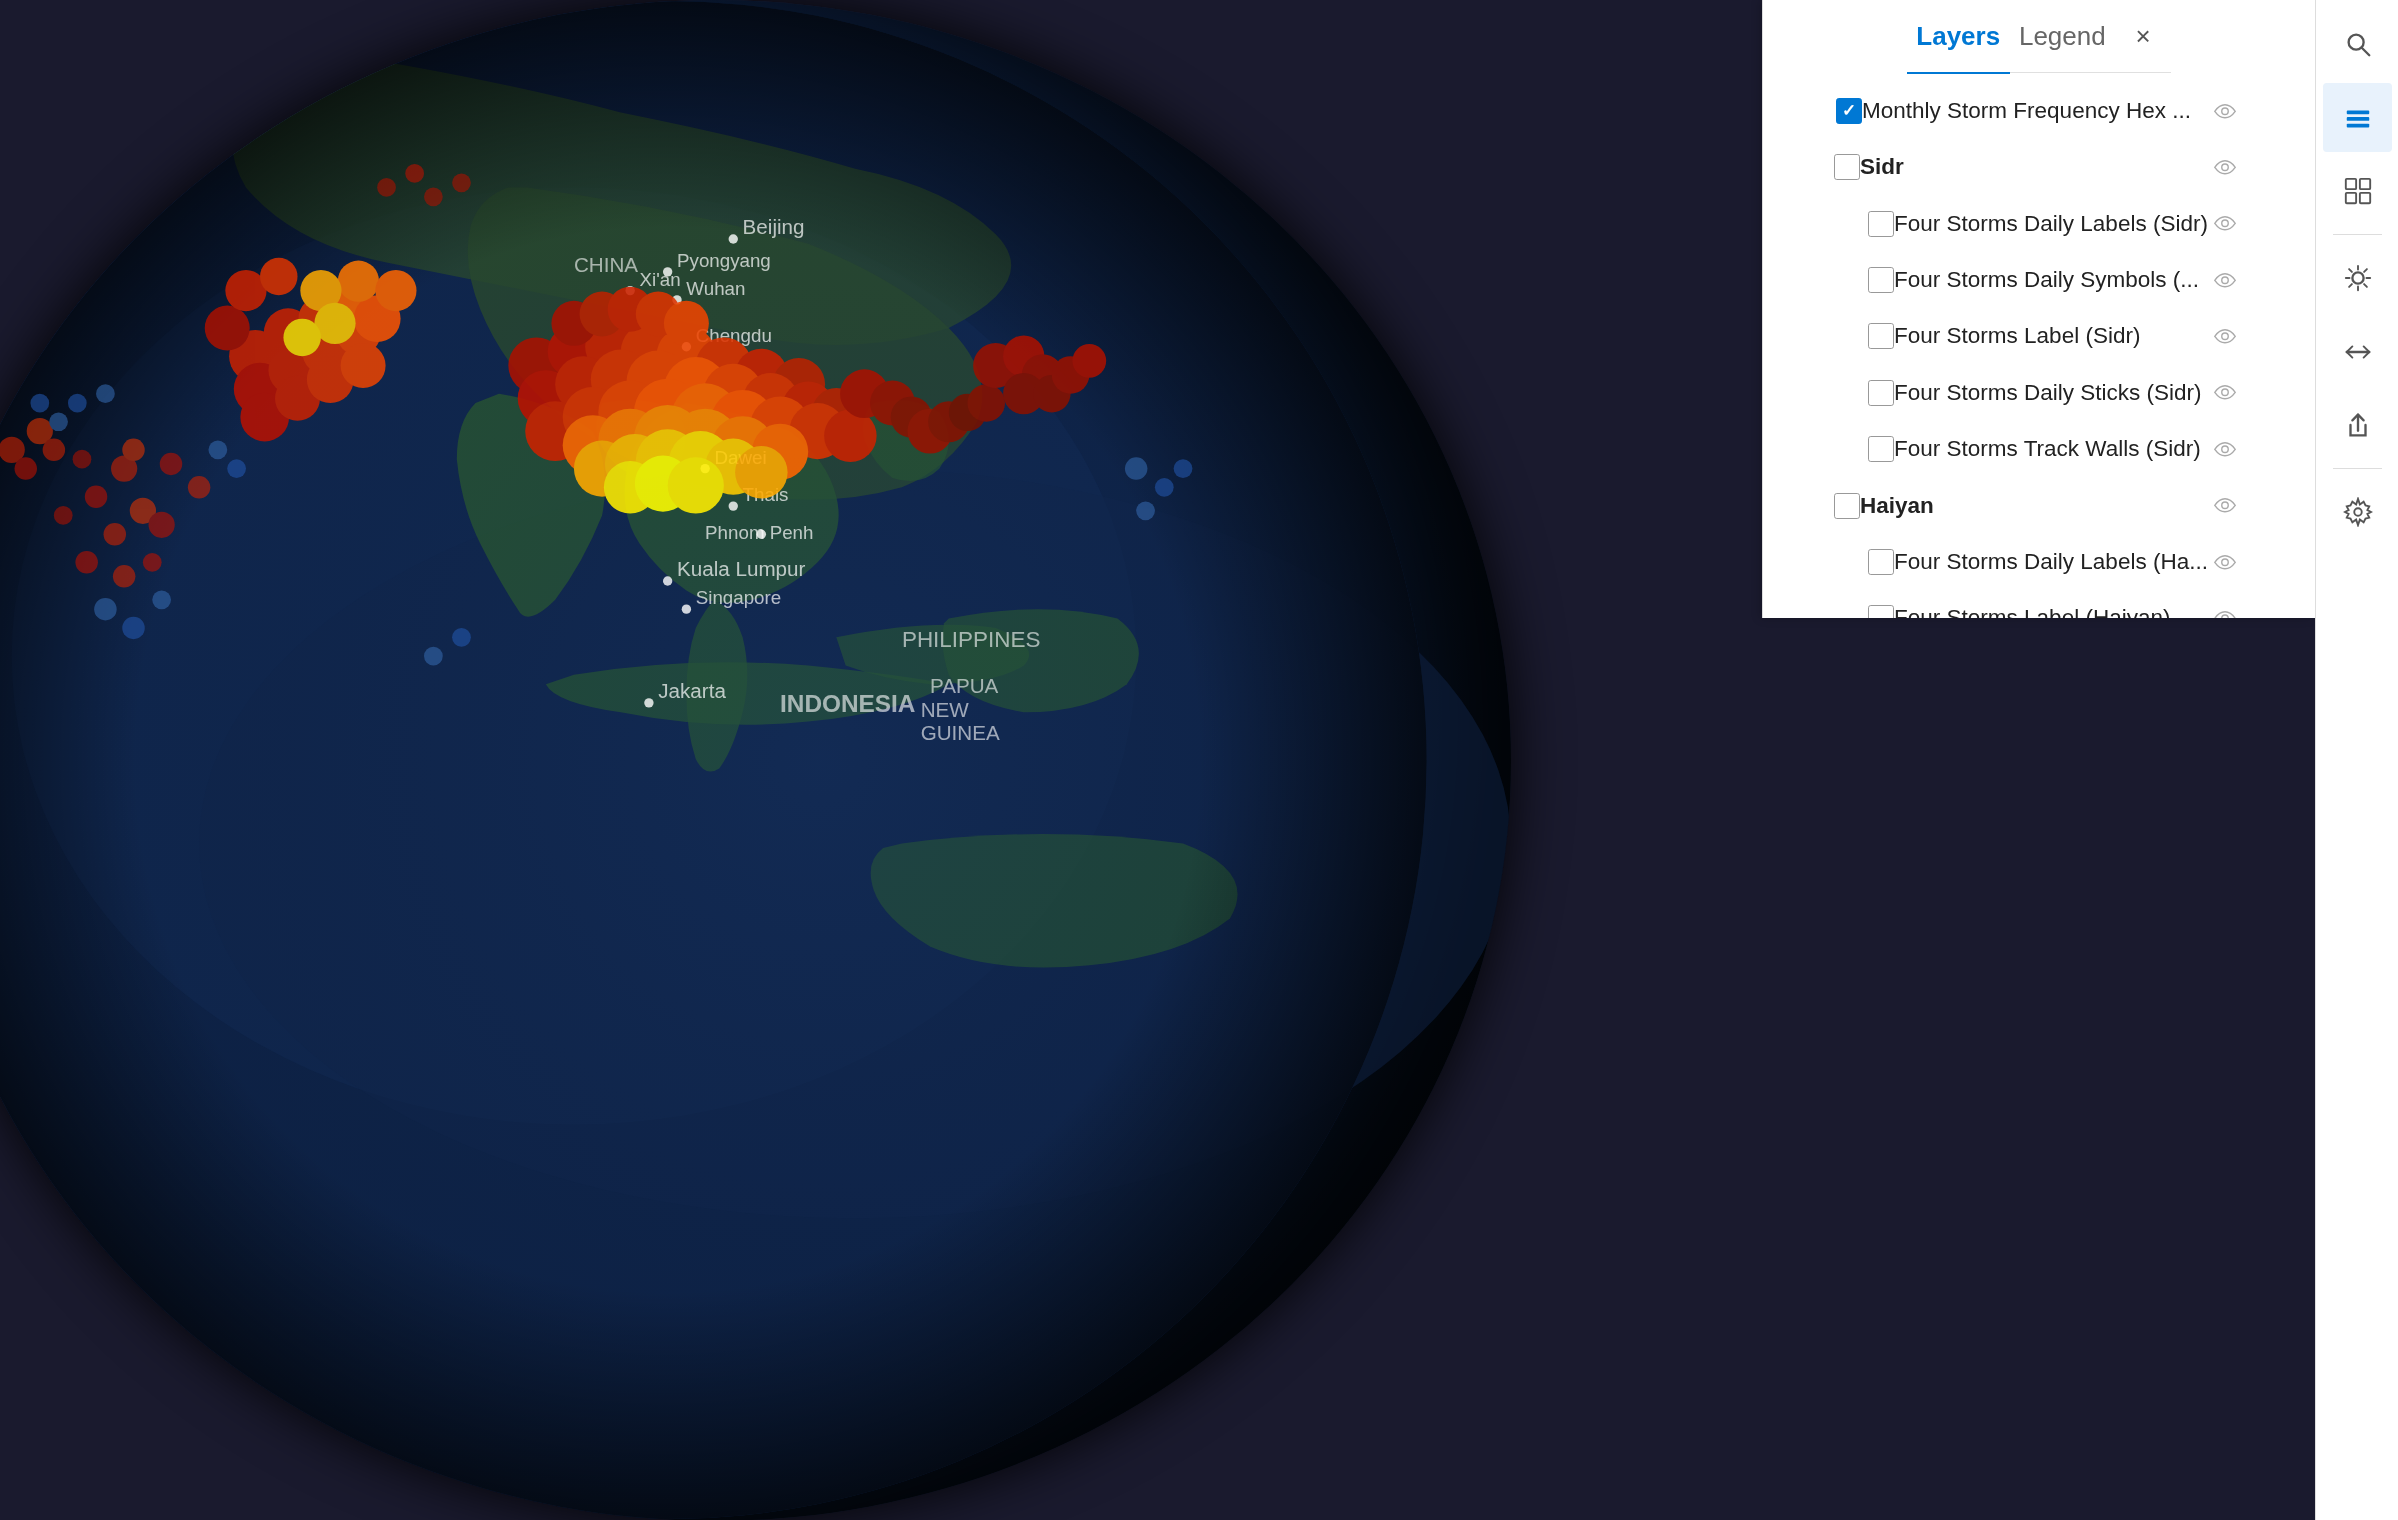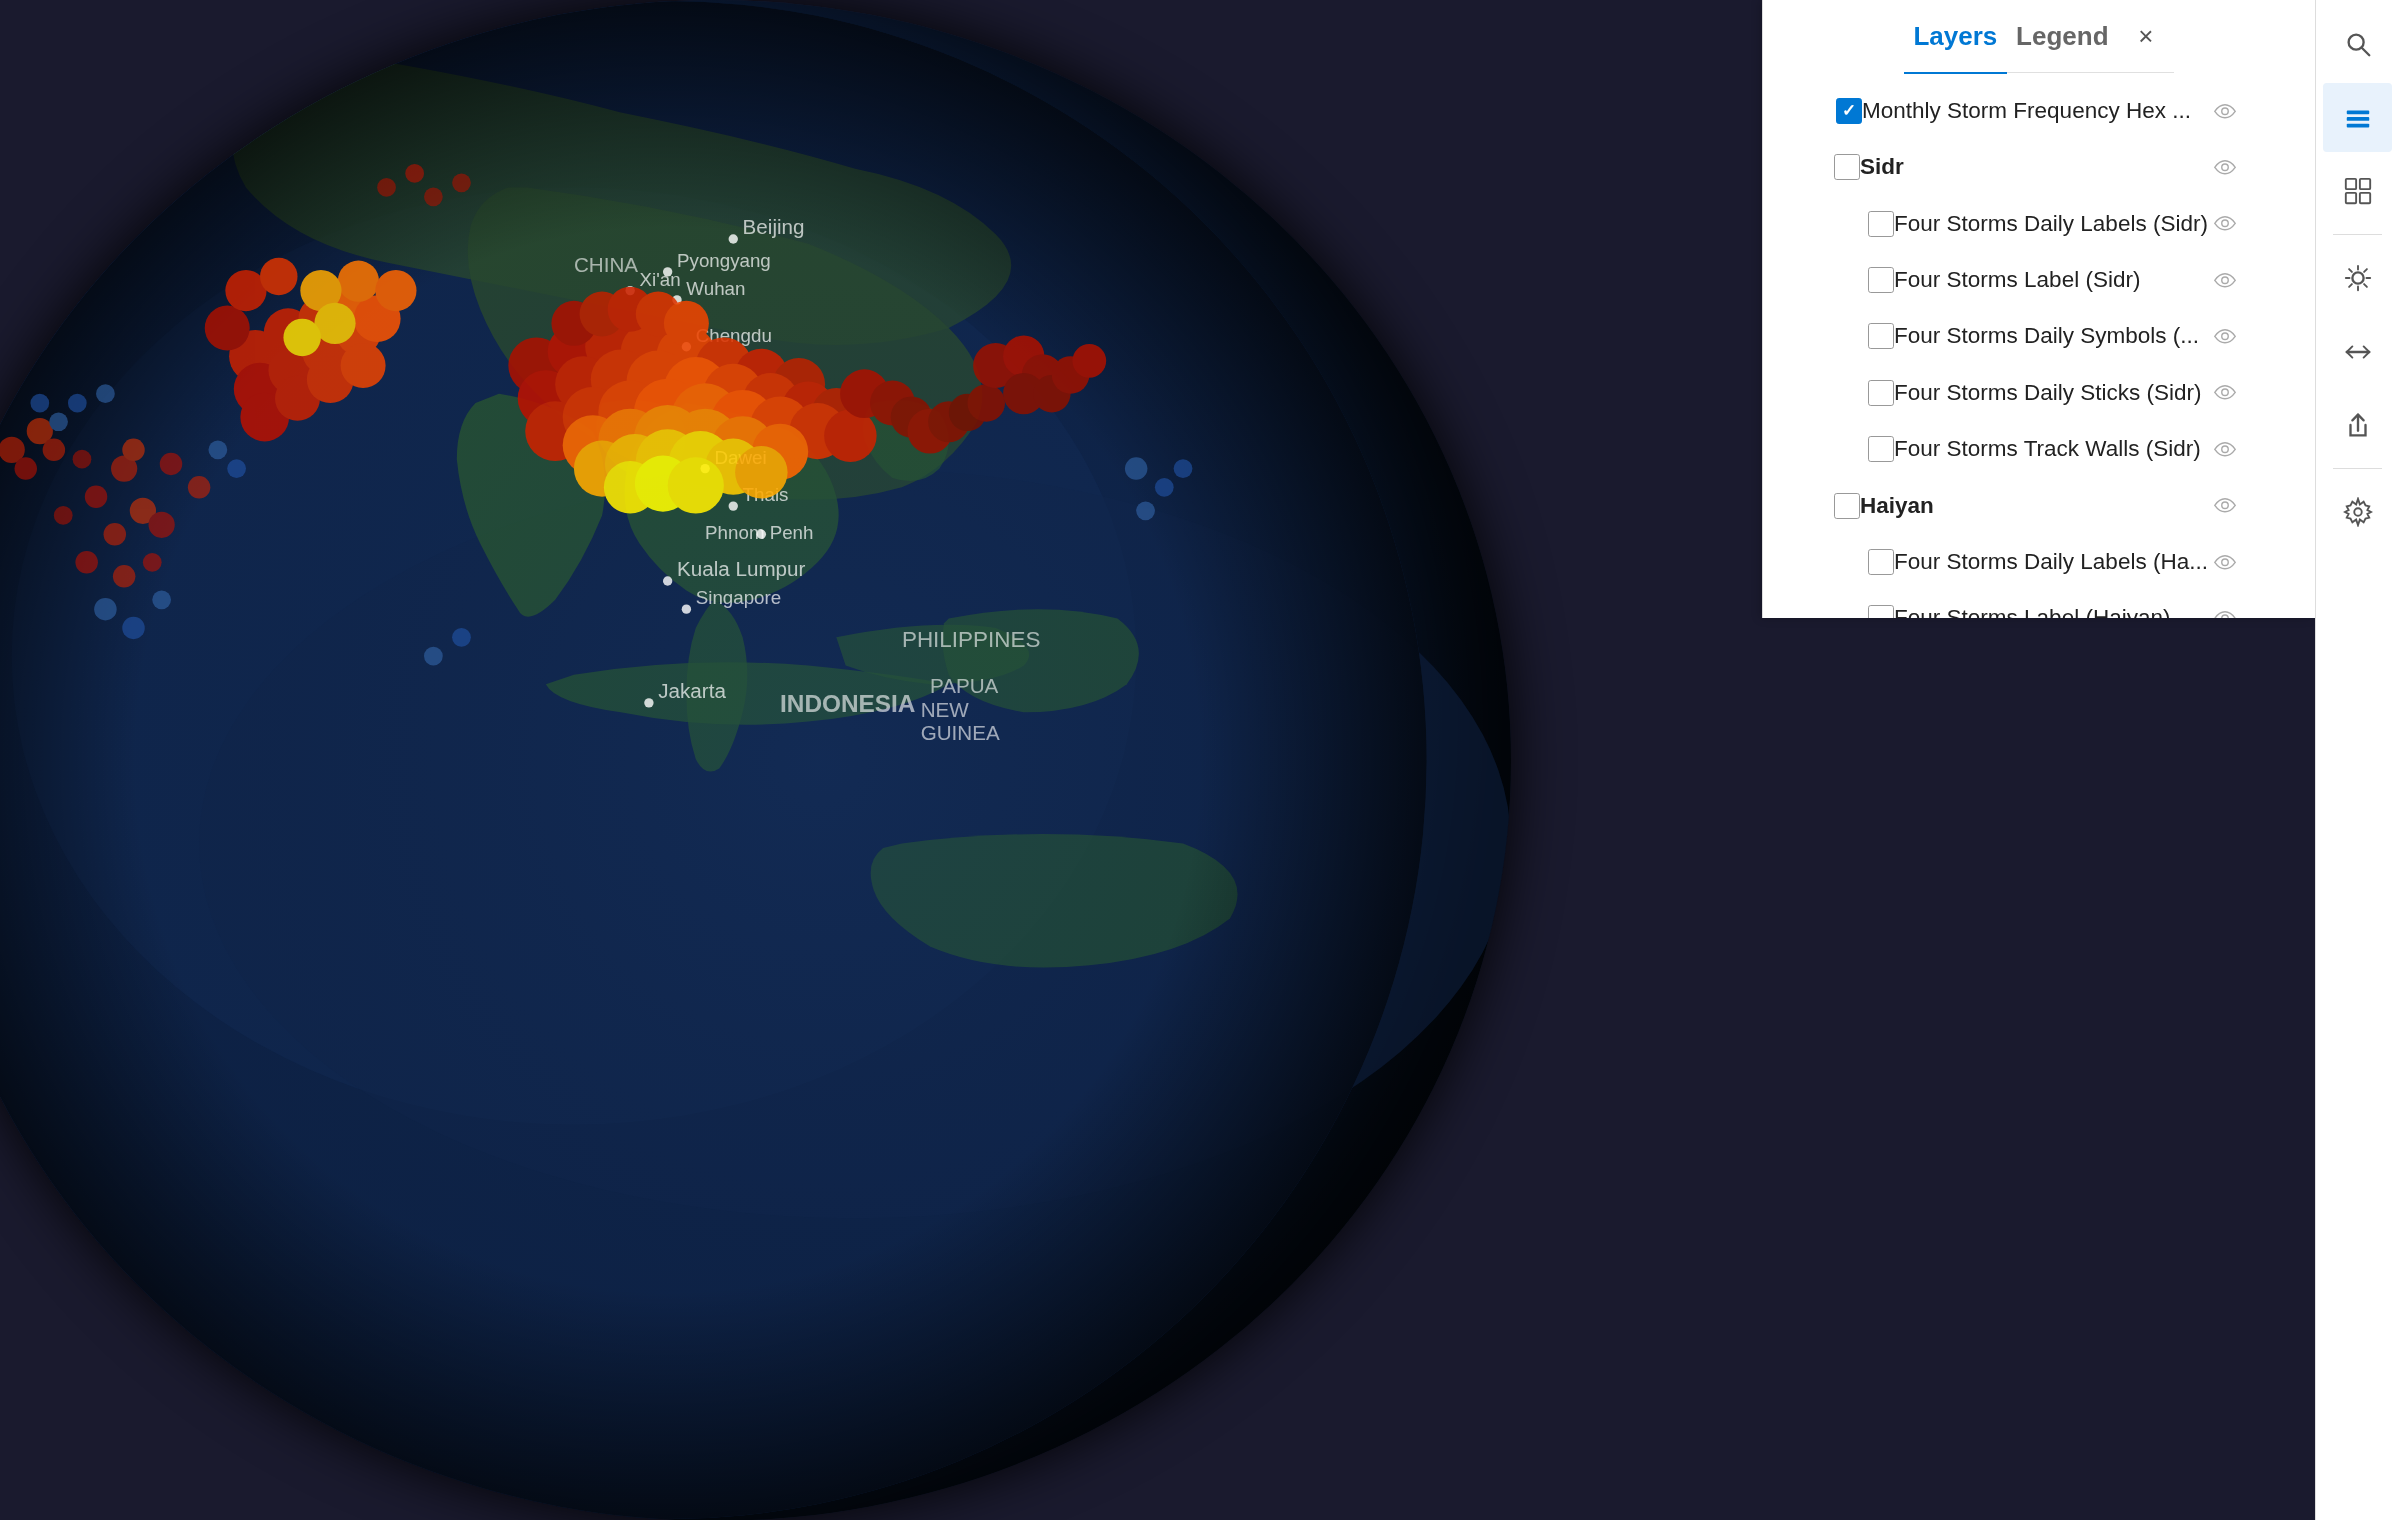--- a/index.html
+++ b/index.html
@@ -68,21 +68,21 @@
       display: flex;
       border-bottom: 1.9px solid #e0e0e0;
       background: #fff;
     }
 
     .panel-tab {
       flex: 1;
       padding: 20.6px 9.4px;
       text-align: center;
       font-size: 26px;
-      font-weight: 700;
+      font-weight: 400;
       cursor: pointer;
       color: #666;
       border-bottom: 2.8px solid transparent;
       margin-bottom: -1.9px;
     }
 
     .panel-tab.active {
       color: #0078d4;
       border-bottom: 2.8px solid #0078d4;
       font-weight: 600;
@@ -464,31 +464,31 @@
           <span class="layer-label">Four Storms Daily Labels (Sidr)</span>
           <div class="layer-icon">
             <svg width="26" height="20.6" viewBox="0 0 28 22" fill="none" xmlns="http://www.w3.org/2000/svg">
       <path d="M14 4C8 4 3 11 3 11s5 7 11 7 11-7 11-7-5-7-11-7z" stroke="#aaa" stroke-width="1.5" fill="none"></path>
       <circle cx="14" cy="11" r="3.5" stroke="#aaa" stroke-width="1.5" fill="none"></circle>
     </svg>
           </div>
         </div>
         <div class="layer-item child">
           <div class="checkbox"></div>
+          <span class="layer-label">Four Storms Daily Symbols (...</span>
+          <div class="layer-icon">
+            <svg width="26" height="20.6" viewBox="0 0 28 22" fill="none" xmlns="http://www.w3.org/2000/svg">
+      <path d="M14 4C8 4 3 11 3 11s5 7 11 7 11-7 11-7-5-7-11-7z" stroke="#aaa" stroke-width="1.5" fill="none"></path>
+      <circle cx="14" cy="11" r="3.5" stroke="#aaa" stroke-width="1.5" fill="none"></circle>
+    </svg>
+          </div>
+        </div>
+        <div class="layer-item child">
+          <div class="checkbox"></div>
           <span class="layer-label">Four Storms Label (Sidr)</span>
-          <div class="layer-icon">
-            <svg width="26" height="20.6" viewBox="0 0 28 22" fill="none" xmlns="http://www.w3.org/2000/svg">
-      <path d="M14 4C8 4 3 11 3 11s5 7 11 7 11-7 11-7-5-7-11-7z" stroke="#aaa" stroke-width="1.5" fill="none"></path>
-      <circle cx="14" cy="11" r="3.5" stroke="#aaa" stroke-width="1.5" fill="none"></circle>
-    </svg>
-          </div>
-        </div>
-        <div class="layer-item child">
-          <div class="checkbox"></div>
-          <span class="layer-label">Four Storms Daily Symbols (...</span>
           <div class="layer-icon">
             <svg width="26" height="20.6" viewBox="0 0 28 22" fill="none" xmlns="http://www.w3.org/2000/svg">
       <path d="M14 4C8 4 3 11 3 11s5 7 11 7 11-7 11-7-5-7-11-7z" stroke="#aaa" stroke-width="1.5" fill="none"></path>
       <circle cx="14" cy="11" r="3.5" stroke="#aaa" stroke-width="1.5" fill="none"></circle>
     </svg>
           </div>
         </div>
         <div class="layer-item child">
           <div class="checkbox"></div>
           <span class="layer-label">Four Storms Daily Sticks (Sidr)</span>

